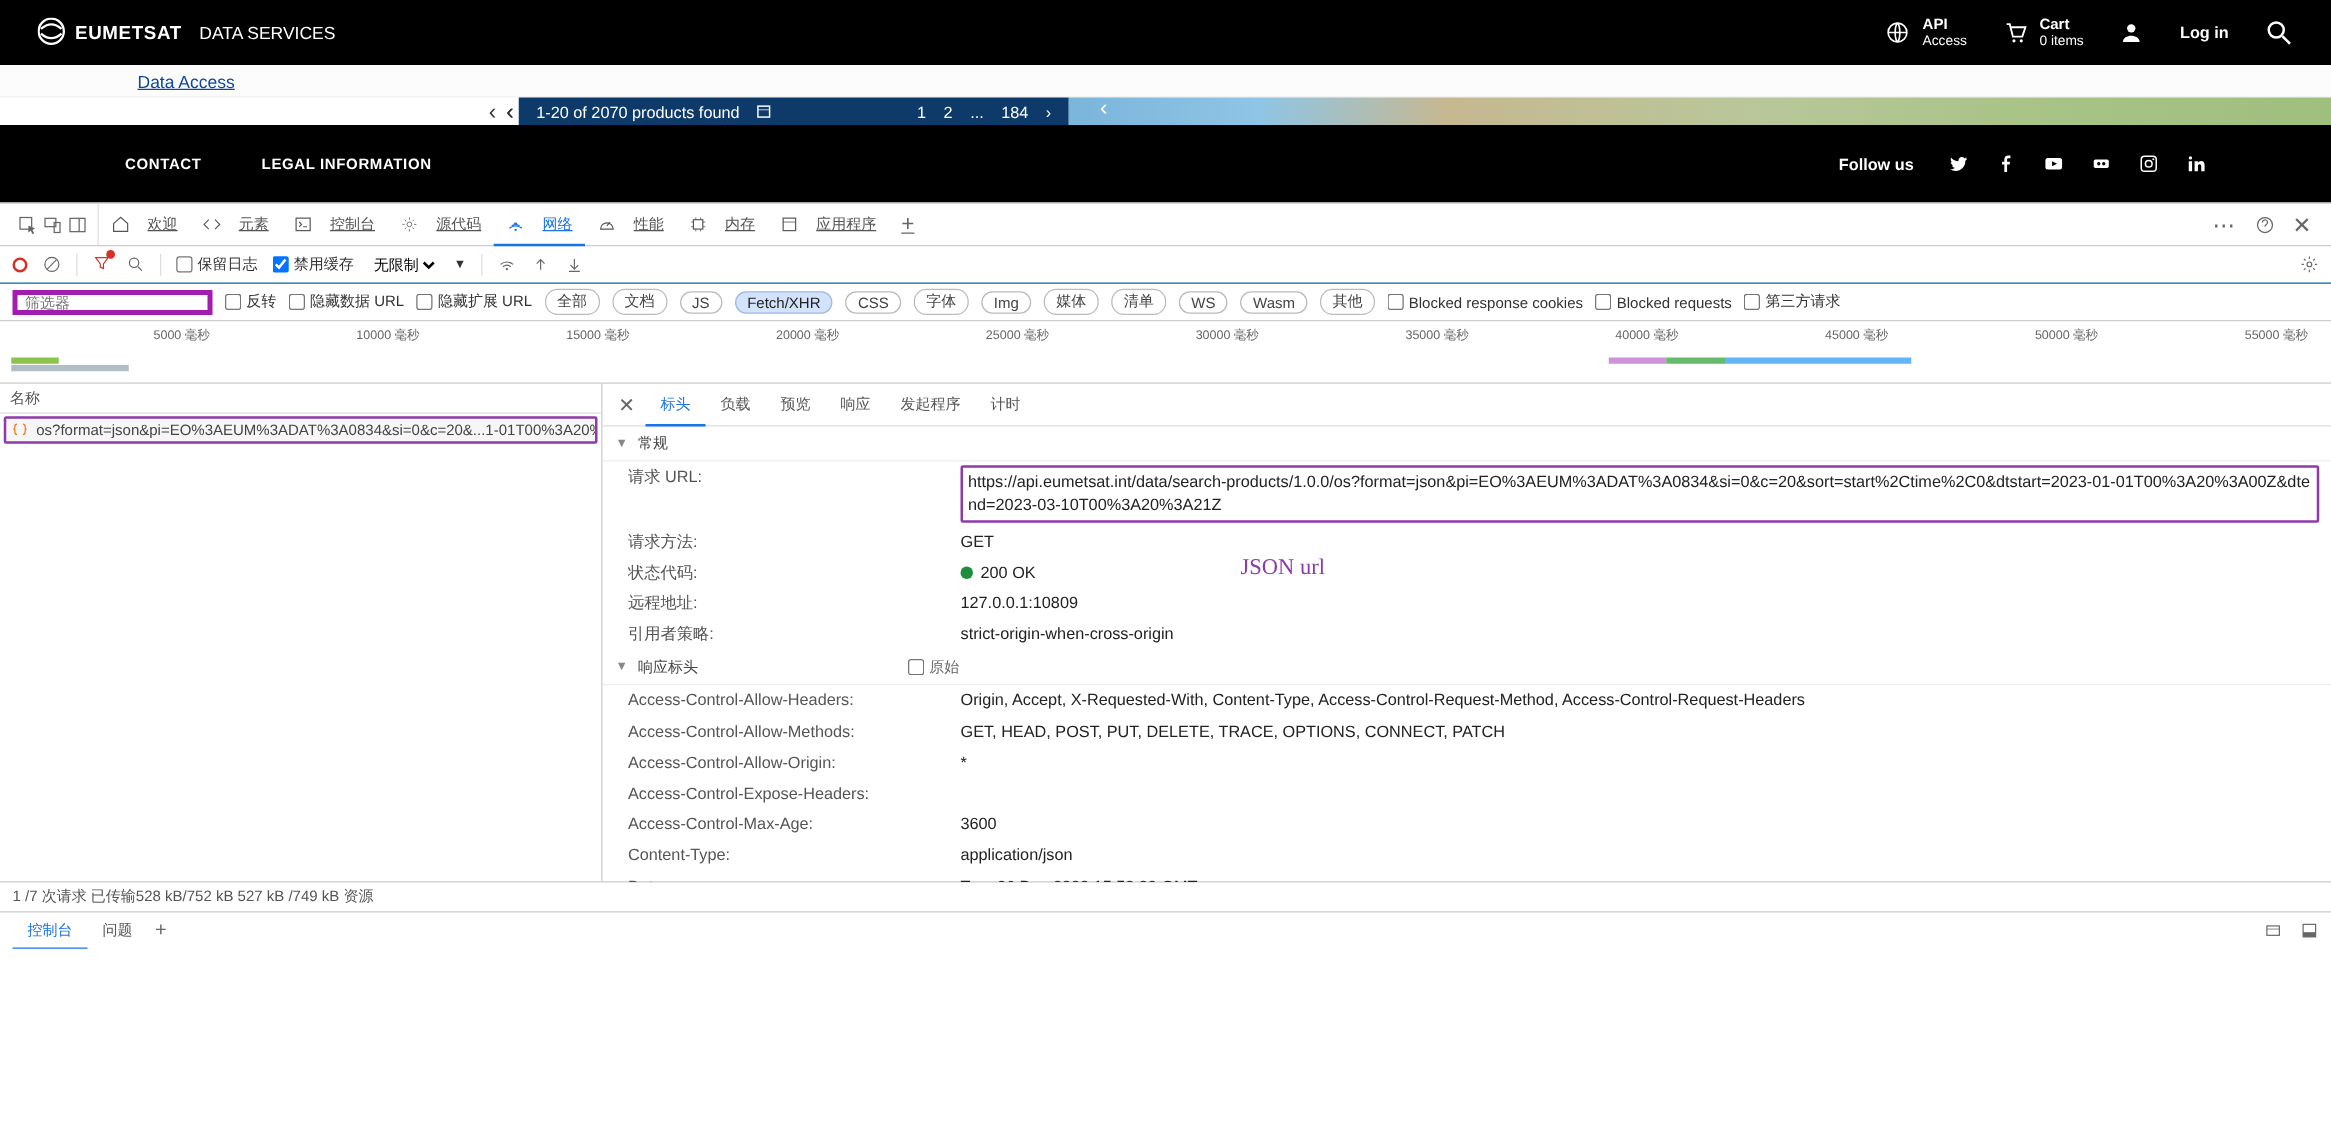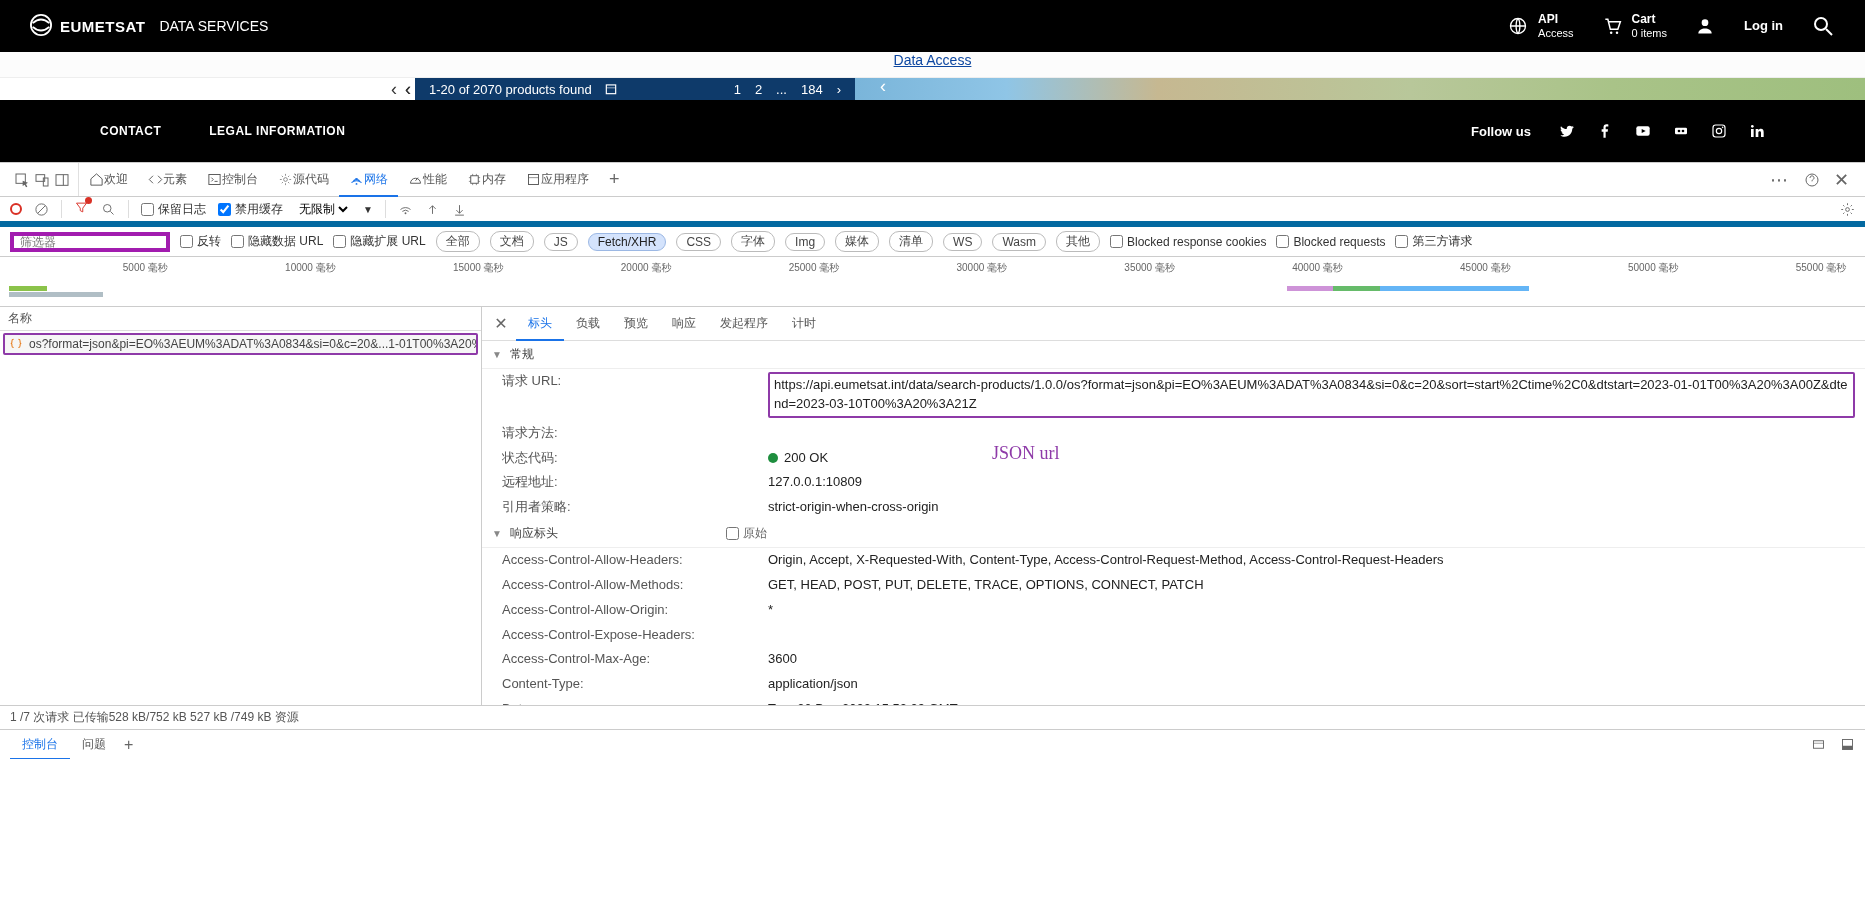--- a/index.html
+++ b/index.html
@@ -13,21 +13,21 @@
 .brand-sub { font-size: 14px; font-weight: 400; margin-left: 6px; }
 .top-right { display: flex; align-items: center; gap: 28px; color: #fff; font-size: 12px; }
 .top-right .tr-item { display: flex; align-items: center; gap: 10px; cursor: pointer; }
 .top-right .tr-text { display: flex; flex-direction: column; line-height: 1.2; }
 .top-right .tr-text .t1 { font-weight: 600; font-size: 12px; }
 .top-right .tr-text .t2 { font-size: 11px; }
 .top-right svg { width: 20px; height: 20px; fill: #fff; }
 .login-txt { font-weight: 600; font-size: 13px; margin-left: 19px; }
 
 
-.breadcrumb { background: #fcfcfc; height: 26px; display: flex; align-items: center; padding: 0 110px; font-size: 14px; color: #333; border-bottom: 1px solid #eee; flex-direction: column; }
+.breadcrumb { background: #fcfcfc; height: 26px; display: flex; align-items: center; padding: 0 110px; font-size: 14px; color: #333; border-bottom: 1px solid #eee; }
 .breadcrumb a { color: #0d47a1; text-decoration: underline; }
 .breadcrumb .sep { margin: 0 4px; color: #555; }
 
 
 .map-strip { height: 22px; position: relative; display: flex; }
 .map-left { width: 415px; background: #fff; display: flex; align-items: center; justify-content: flex-end; padding-right: 10px; gap: 8px; }
 .map-left .chev, .map-right-chev { font-size: 18px; color: #333; cursor: pointer; }
 .map-mid { flex: 0 0 440px; background: #0e3a6a; color: #fff; display: flex; align-items: center; padding: 0 14px; font-size: 13px; gap: 12px; overflow: hidden; }
 .map-mid .nums { margin-left: auto; display: flex; gap: 14px; font-size: 13px; }
 .map-img { flex: 1; background: linear-gradient(to right, #7ab5da 0%, #8fc5e6 15%, #c6b891 30%, #b8c79a 55%, #a9c388 75%, #9ebf7e 100%); position: relative; }
@@ -39,27 +39,27 @@
 .footer-left span { cursor: pointer; }
 .footer-right { display: flex; align-items: center; gap: 22px; font-size: 13px; }
 .footer-right .follow { font-weight: 600; font-size: 13px; margin-right: 6px; }
 .footer-right svg { width: 16px; height: 16px; fill: #fff; cursor: pointer; }
 
 
 .devtools { border-top: 1px solid #ccc; }
 .dt-tabs { height: 34px; display: flex; align-items: center; border-bottom: 1px solid #ccc; padding: 0 6px; gap: 0; }
 .dt-tabs .dgrp { display: flex; align-items: center; gap: 4px; padding: 0 8px; border-right: 1px solid #e0e0e0; height: 100%; }
 .dt-tabs .dgrp:last-child { border-right: none; }
-.dt-tab { display: flex; align-items: center; gap: 0; padding: 0 10px; height: 100%; cursor: pointer; font-size: 12px; color: #555; }
+.dt-tab { display: flex; align-items: center; gap: 14px; padding: 0 10px; height: 100%; cursor: pointer; font-size: 12px; color: #555; text-decoration: underline; }
 .dt-tab.active { color: #1a73e8; border-bottom: 2px solid #1a73e8; margin-bottom: -1px; }
 .dt-tab svg { width: 15px; height: 15px; fill: currentColor; }
 .dt-ico { width: 16px; height: 16px; fill: #666; cursor: pointer; }
 .dt-tabs-right { margin-left: auto; display: flex; align-items: center; gap: 14px; padding: 0 10px; }
 
-.dt-toolbar { height: 30px; display: flex; align-items: center; padding: 0 10px; gap: 12px; border-bottom: 6px solid #0369a1; font-size: 12px; justify-content: flex-end; }
+.dt-toolbar { height: 30px; display: flex; align-items: center; padding: 0 10px; gap: 12px; border-bottom: 1px solid #0369a1; font-size: 12px; justify-content: flex-end; }
 .dt-toolbar .rec { width: 12px; height: 12px; border: 2px solid #d93025; border-radius: 50%; cursor: pointer; }
 .dt-toolbar svg { width: 15px; height: 15px; fill: #666; cursor: pointer; }
 .dt-toolbar .sep { width: 1px; height: 18px; background: #ddd; }
 .dt-toolbar label { display: flex; align-items: center; gap: 4px; cursor: pointer; }
 .dt-toolbar select { border: none; font-size: 12px; cursor: pointer; background: transparent; }
 .dt-toolbar .sett { margin-left: auto; }
 .badge-red { position: relative; }
 .badge-red::after { content: ''; position: absolute; top: -3px; right: -3px; width: 7px; height: 7px; background: #d93025; border-radius: 50%; }
 
 .dt-filter-bar { height: 30px; display: flex; align-items: center; padding: 0 10px; gap: 10px; border-bottom: 1px solid #ccc; font-size: 12px; }
@@ -433,20 +433,21 @@
       <div class="sect-hdr">
         <span class="tri">▼</span>
         <span>常规</span>
       </div>
       <div class="kv">
         <span class="k">请求 URL:</span>
         <span class="v url-box">https://api.eumetsat.int/data/search-products/1.0.0/os?format=json&amp;pi=EO%3AEUM%3ADAT%3A0834&amp;si=0&amp;c=20&amp;sort=start%2Ctime%2C0&amp;dtstart=2023-01-01T00%3A20%3A00Z&amp;dtend=2023-03-10T00%3A20%3A21Z</span>
       </div>
       <div class="kv">
           <span class="k">请求方法:</span>
+          <span class="v">GET</span>
         </div>
       <div class="kv">
           <span class="k">状态代码:</span>
           <span class="v"><span class="status-dot"></span><span>200 OK</span></span>
         </div>
       <div class="json-url-label" style="left:510px;top:136px">JSON url</div>
       <div class="kv">
           <span class="k">远程地址:</span>
           <span class="v">127.0.0.1:10809</span>
         </div>

